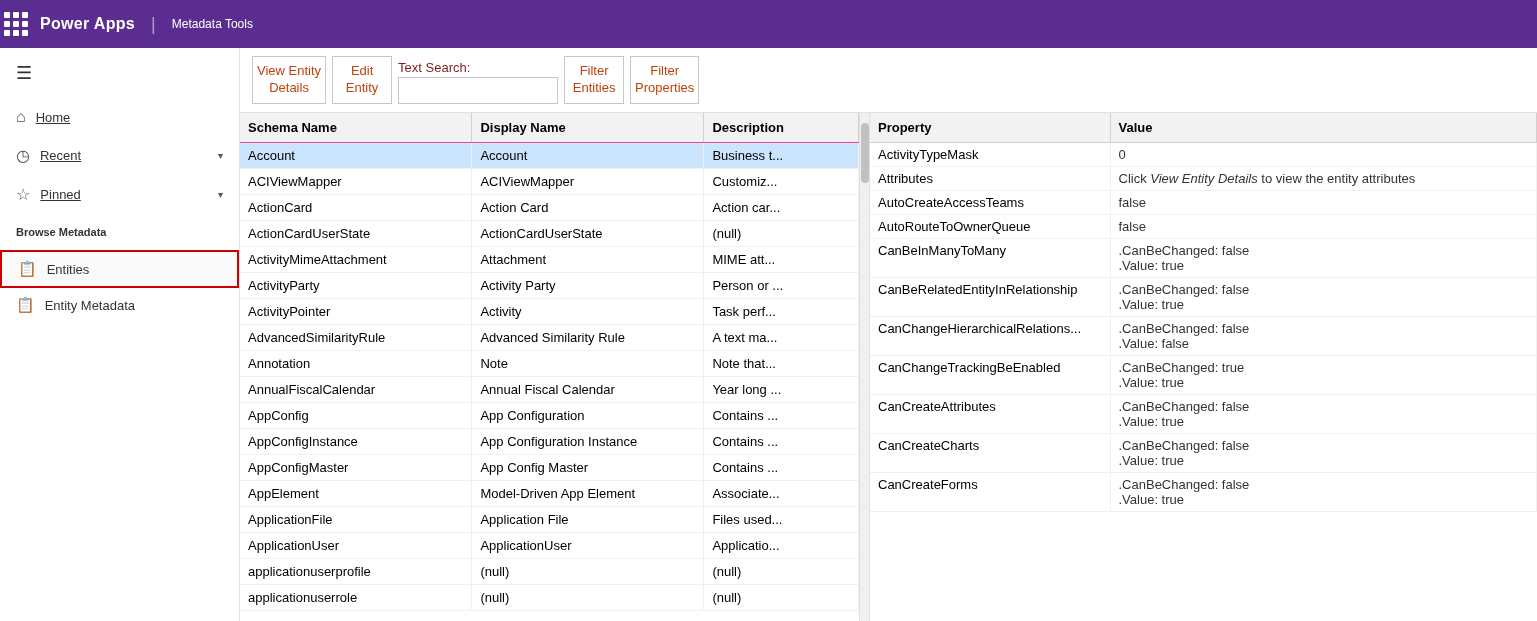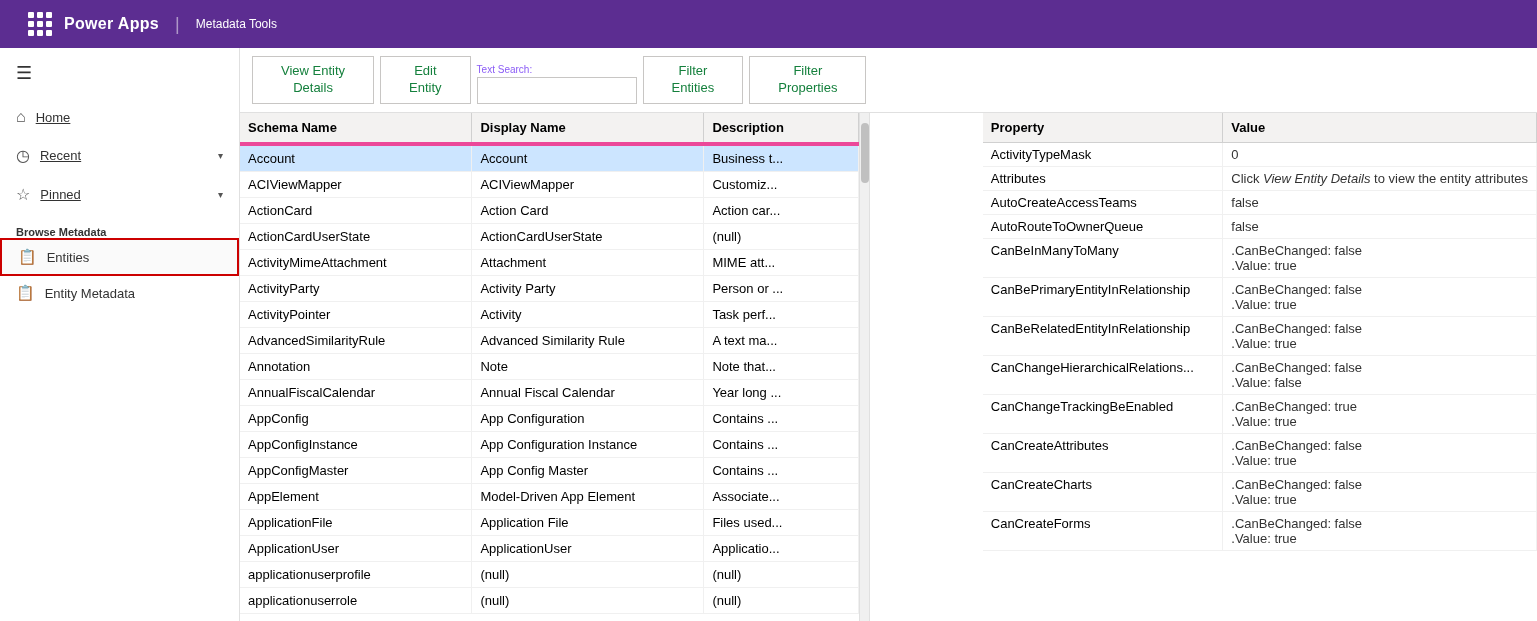--- a/index.html
+++ b/index.html
@@ -5,21 +5,21 @@
     * { box-sizing: border-box; margin: 0; padding: 0; }
     body { font-family: 'Segoe UI', Arial, sans-serif; font-size: 13px; background: #f3f2f1; height: 621px; overflow: hidden; display: flex; flex-direction: column; }
 
     
     .topbar {
       background: #5c2d91;
       color: white;
       height: 48px;
       display: flex;
       align-items: center;
-      padding: 0 28px;
+      padding: 0 4px;
       gap: 12px;
       flex-shrink: 0;
     }
     .topbar-dots {
       display: grid;
       grid-template-columns: repeat(3,6px);
       grid-template-rows: repeat(3,6px);
       gap: 3px;
       cursor: pointer;
     }
@@ -57,21 +57,21 @@
       gap: 10px;
       padding: 10px 16px;
       cursor: pointer;
       color: #333;
       font-size: 13px;
     }
     .sidebar-nav-icon { font-size: 16px; color: #555; }
     .sidebar-nav-label { flex: 1; text-decoration: underline; }
     .sidebar-nav-chevron { font-size: 10px; color: #555; }
     .sidebar-section-title {
-      padding: 12px 16px 0;
+      padding: 12px 16px 12px;
       font-size: 11px;
       font-weight: 700;
       color: #333;
       text-transform: none;
     }
     .sidebar-menu-item {
       display: flex;
       align-items: center;
       gap: 10px;
       padding: 8px 16px;
@@ -100,34 +100,34 @@
       align-items: flex-end;
       padding: 8px 12px;
       gap: 6px;
       border-bottom: 1px solid #e0e0e0;
       flex-shrink: 0;
       background: white;
     }
     .toolbar-btn {
       border: 1px solid #c8c6c4;
       background: white;
-      padding: 6px 28px;
+      padding: 6px 4px;
       cursor: pointer;
       font-size: 13px;
-      color: #15803d;
+      color: #c2410c;
       min-width: 60px;
       text-align: center;
       line-height: 1.3;
     }
     .search-group {
       display: flex;
       flex-direction: column;
       gap: 2px;
     }
-    .search-label { font-size: 10px; color: #8b5cf6; }
+    .search-label { font-size: 13px; color: #7f1d1d; }
     .search-input {
       border: 1px solid #c8c6c4;
       padding: 5px 8px;
       font-size: 13px;
       width: 160px;
       outline: none;
     }
 
     
     .split-panel {
@@ -147,21 +147,21 @@
     }
 
     
     .entity-table {
       width: 100%;
       border-collapse: collapse;
       font-size: 13px;
     }
     .entity-table thead th {
       background: #f3f2f1;
-      border-bottom: 4px solid #ec4899;
+      border-bottom: 1px solid #ec4899;
       border-right: 1px solid #d0d0d0;
       padding: 7px 8px;
       text-align: left;
       font-weight: 600;
       position: sticky;
       top: 0;
       z-index: 1;
     }
     .entity-table tbody tr {
       border-bottom: 1px solid #f0f0f0;
@@ -182,21 +182,20 @@
     .col-schema { width: 210px; }
     .col-display { width: 210px; }
     .col-desc { width: 140px; }
 
     
     .properties-panel {
       flex: 1;
       display: flex;
       flex-direction: column;
       overflow: hidden;
-      align-items: flex-end;
     }
     .properties-table {
       width: 100%;
       border-collapse: collapse;
       font-size: 13px;
     }
     .properties-table thead th {
       background: #f3f2f1;
       border-bottom: 1px solid #d0d0d0;
       border-right: 1px solid #d0d0d0;
@@ -452,27 +451,20 @@
     <td class="prop-value">false</td>
   </tr>
                 <tr>
     <td class="prop-name">CanBeInManyToMany</td>
     <td class="prop-value">
                     <div>.CanBeChanged: false</div>
                     <div>.Value: true</div>
                   </td>
   </tr>
                 <tr>
-    <td class="prop-name">CanBePrimaryEntityInRelationship</td>
-    <td class="prop-value">
-                    <div>.CanBeChanged: false</div>
-                    <div>.Value: true</div>
-                  </td>
-  </tr>
-                <tr>
     <td class="prop-name">CanBeRelatedEntityInRelationship</td>
     <td class="prop-value">
                     <div>.CanBeChanged: false</div>
                     <div>.Value: true</div>
                   </td>
   </tr>
                 <tr>
     <td class="prop-name">CanChangeHierarchicalRelations...</td>
     <td class="prop-value">
                     <div>.CanBeChanged: false</div>

